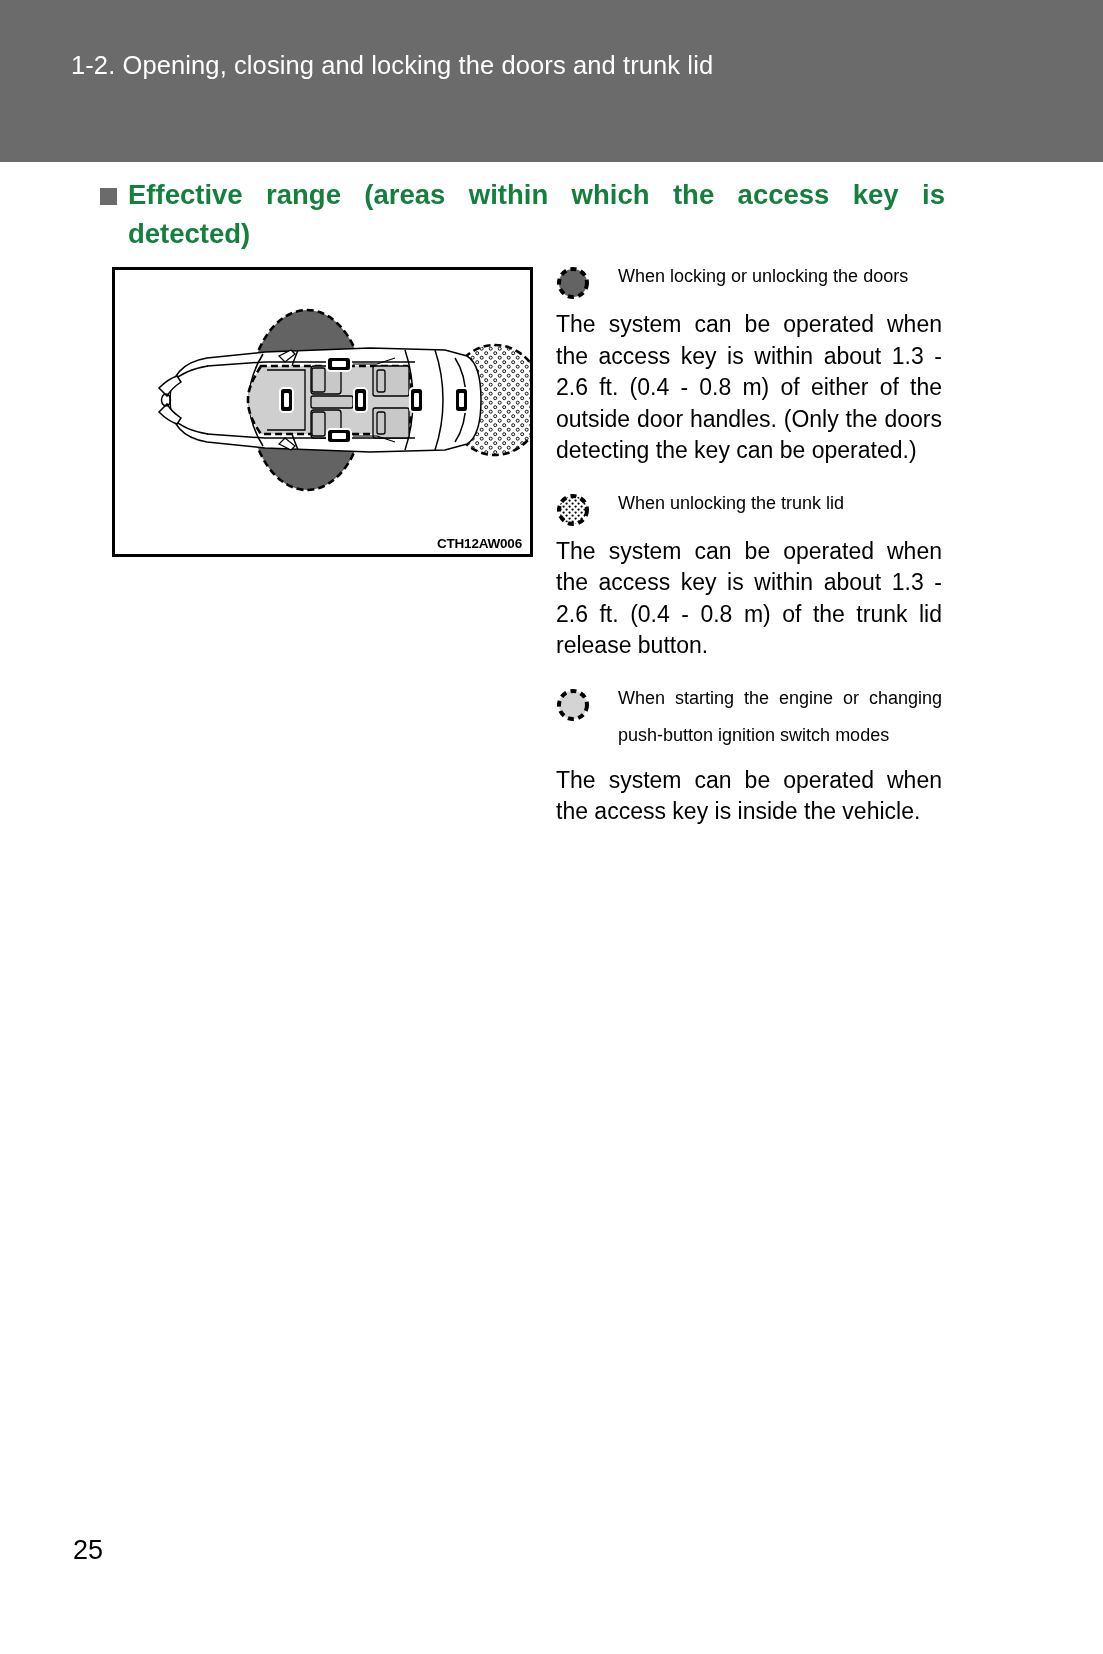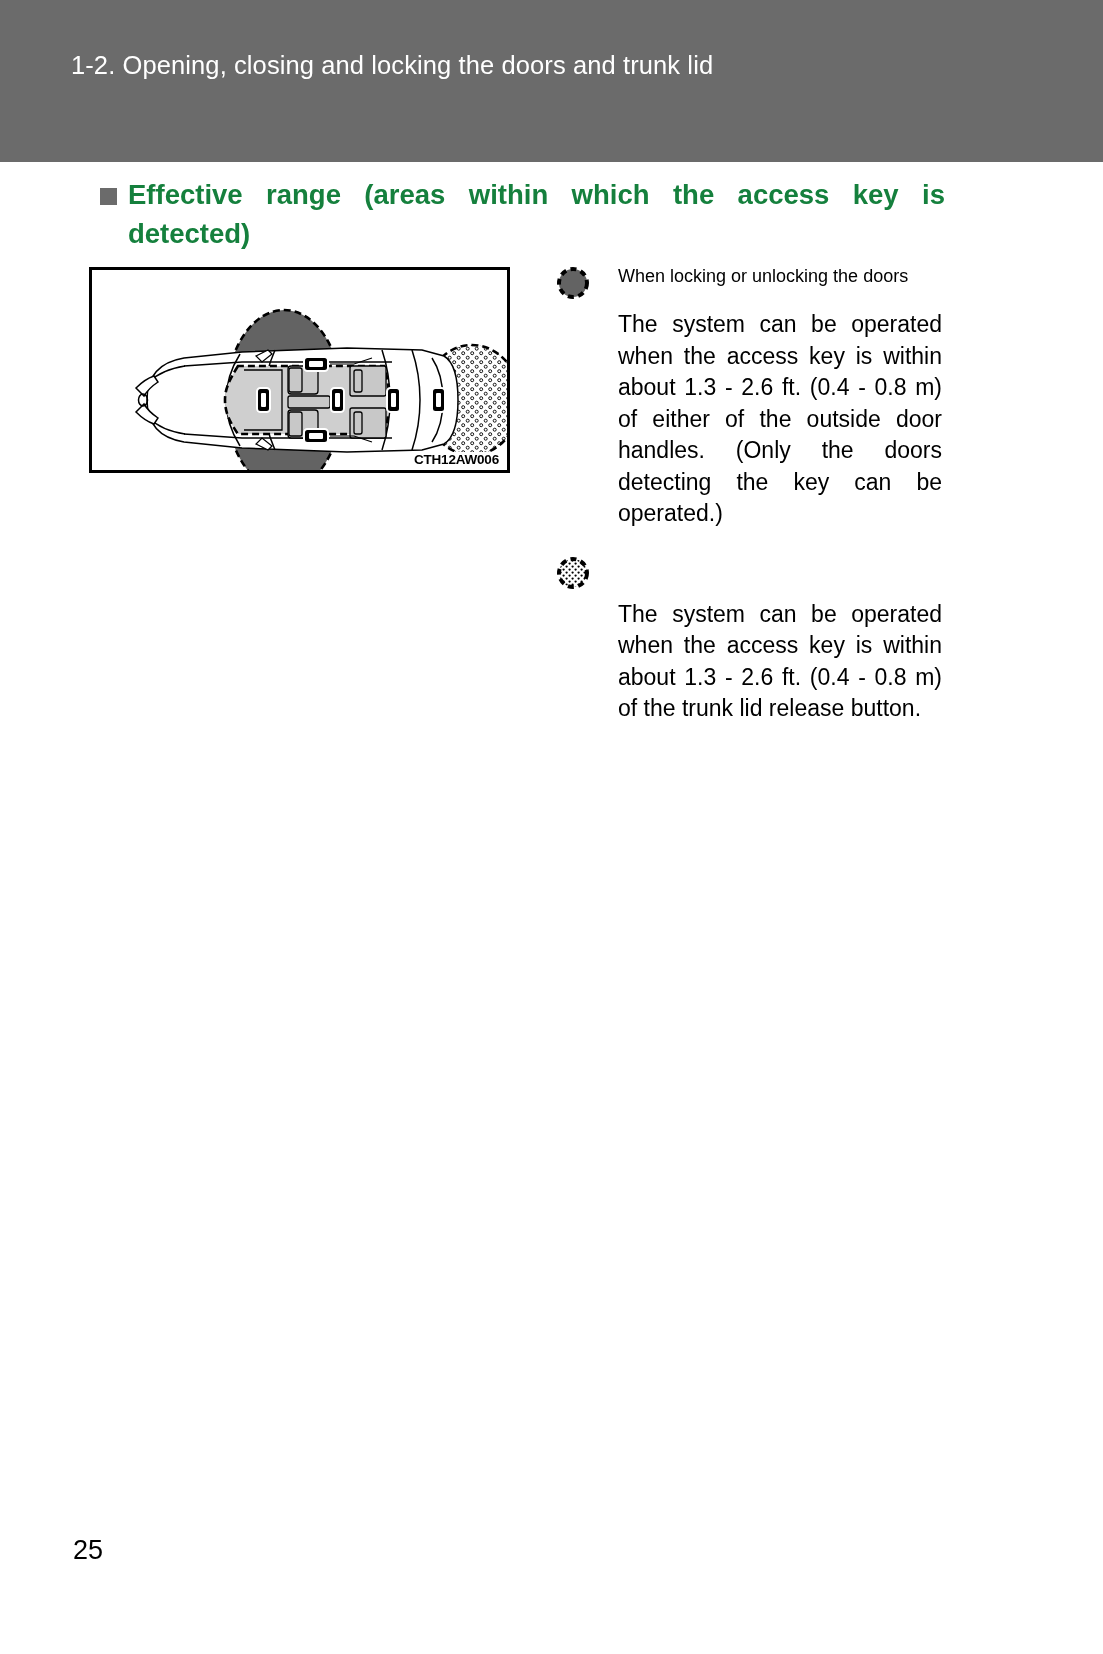--- a/index.html
+++ b/index.html
@@ -59,24 +59,24 @@
     line-height: 39px;
     color: #15803d;
     text-align: justify;
     text-align-last: left;
     -moz-text-align-last: left;
   }
 
   
   .figure-box {
     position: absolute;
-    left: 89px;
+    left: 112px;
     top: 267px;
     width: 421px;
-    height: 206px;
+    height: 290px;
     border: 3px solid #000000;
     box-sizing: border-box;
     background: #ffffff;
     overflow: hidden;
   }
   .figure-box svg {
     position: absolute;
     left: 0;
     top: 0;
   }
@@ -121,21 +121,20 @@
     display: block;
     margin-left: 62px;
     font-size: 18px;
     line-height: 37px;
     color: #000000;
     text-align: justify;
     text-align-last: left;
     -moz-text-align-last: left;
   }
   .topic-body {
-    margin-left: 62px;
     margin-top: 11px;
     font-size: 23px;
     line-height: 31.5px;
     color: #000000;
     text-align: justify;
     text-align-last: left;
     -moz-text-align-last: left;
   }
 
   
@@ -299,20 +298,32 @@
           <defs>
             <pattern id="stip2" width="6" height="6" patternUnits="userSpaceOnUse">
               <rect width="6" height="6" fill="#ffffff"></rect>
               <circle cx="1.6" cy="1.6" r="1.15" fill="#000000"></circle>
               <circle cx="4.6" cy="4.6" r="1.15" fill="#000000"></circle>
             </pattern>
           </defs>
           <circle cx="17" cy="17" r="14" fill="url(#stip2)" stroke="#000000" stroke-width="4" stroke-dasharray="6 4.5"></circle>
         </svg>
       </span>
+      <span class="topic-title">When unlocking the trunk lid</span>
     </div>
     <div class="topic-body">The system can be operated when the access key is within about 1.3 - 2.6 ft. (0.4 - 0.8 m) of the trunk lid release button.</div>
   </div>
 
+  <div class="topic">
+    <div class="topic-head">
+      <span class="bullet-icon">
+        <svg width="34" height="34" viewBox="0 0 34 34">
+          <circle cx="17" cy="17" r="14" fill="#d4d4d4" stroke="#000000" stroke-width="4" stroke-dasharray="6 4.5"></circle>
+        </svg>
+      </span>
+      <span class="topic-title">When starting the engine or changing push-button ignition switch modes</span>
+    </div>
+    <div class="topic-body">The system can be operated when the access key is inside the vehicle.</div>
+  </div>
 
 </div>
 
 <div class="page-number">25</div>
 
 </body></html>

